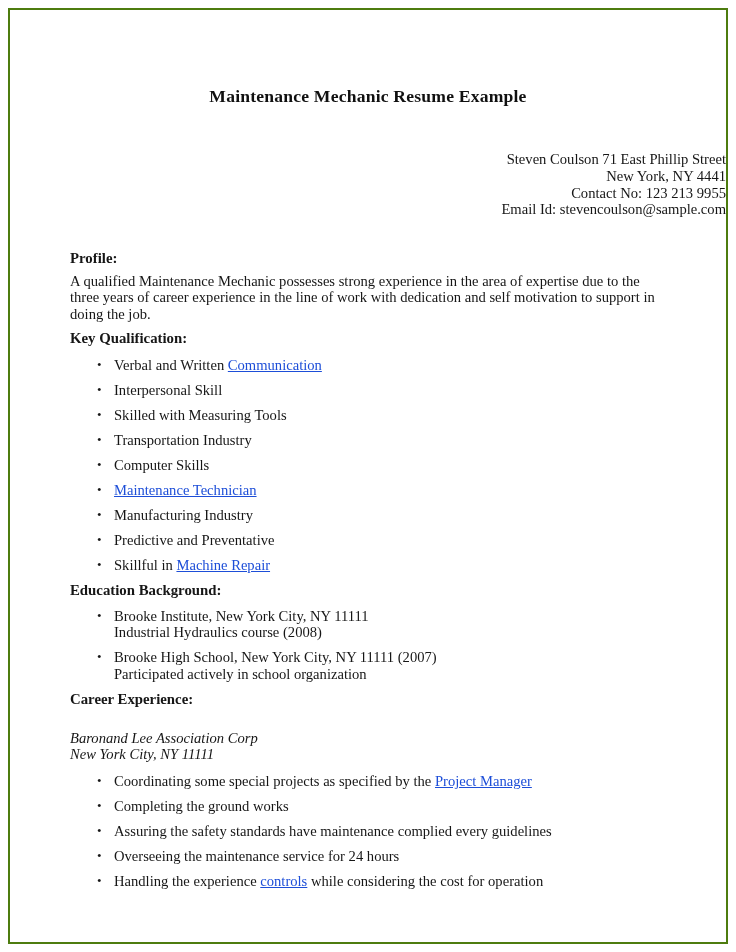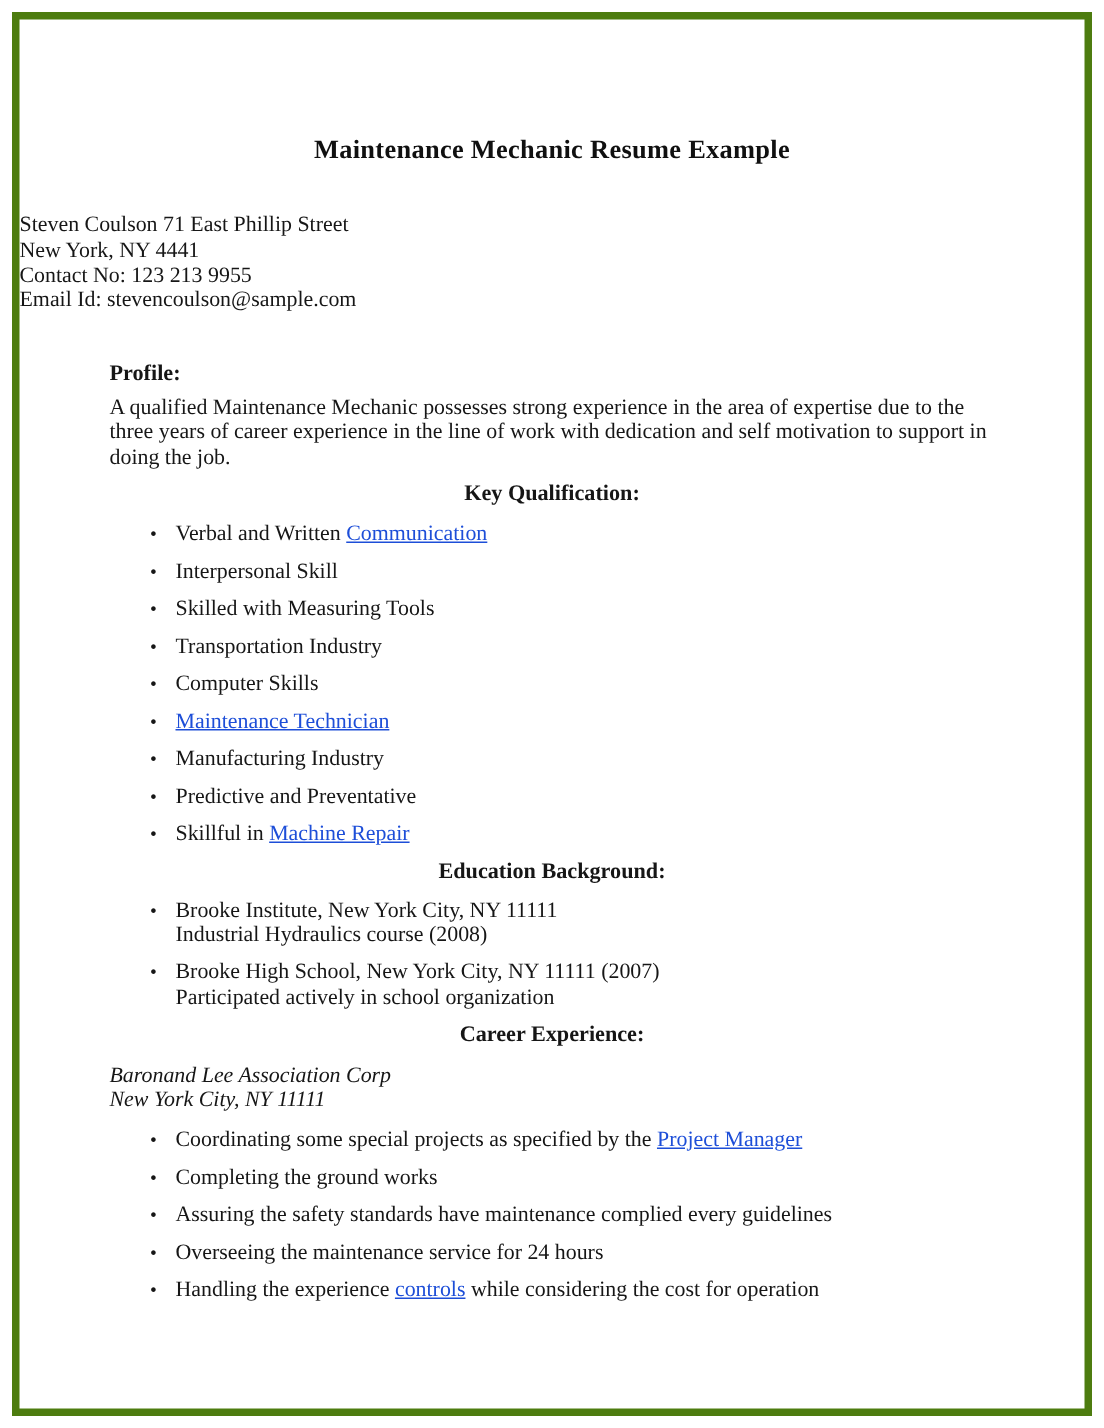--- a/index.html
+++ b/index.html
@@ -8,67 +8,67 @@
     height: 952px;
     position: relative;
     background: #ffffff;
     font-family: "Liberation Serif", "DejaVu Serif", serif;
     font-size: 14.6px;
     color: #161616;
   }
   .page {
     position: absolute;
     top: 8px; left: 8px; right: 8px; bottom: 8px;
-    border: 5px solid #4d7c0f;
+    border: 2px solid #4d7c0f;
     background: #ffffff;
     overflow: hidden;
   }
   .title {
     margin: 76px 0 0 0;
     text-align: center;
     font-size: 17.6px;
     font-weight: bold;
     color: #101010;
     letter-spacing: 0.2px;
   }
   .contact {
-    margin-top: 32px;
-    text-align: left;
+    margin-top: 44px;
+    text-align: right;
     line-height: 16.8px;
   }
   .content {
     margin: 32px 60px 0 60px;
   }
   .heading {
     font-weight: bold;
     font-size: 14.8px;
     line-height: 17px;
   }
-  .mt-sec { margin-top: 8px; text-align: center; }
+  .mt-sec { margin-top: 8px; }
   .profile-text {
     margin-top: 6px;
     line-height: 16.2px;
   }
   .list { margin-top: 10px; }
   .list-edu { margin-top: 9px; }
   .li {
     display: flex;
     margin-left: 27px;
     margin-bottom: 8.5px;
     line-height: 16.5px;
   }
   .dot {
     flex: none;
     width: 17px;
     font-size: 13px;
   }
   .li-text { flex: 1; }
   .block { display: block; }
   .career-lines {
-    margin-top: 10px;
+    margin-top: 22px;
     font-style: italic;
     line-height: 16.6px;
   }
   .lnk {
     color: #1d4ed8;
     text-decoration: underline;
     cursor: pointer;
   }
 </style>
 </head>

